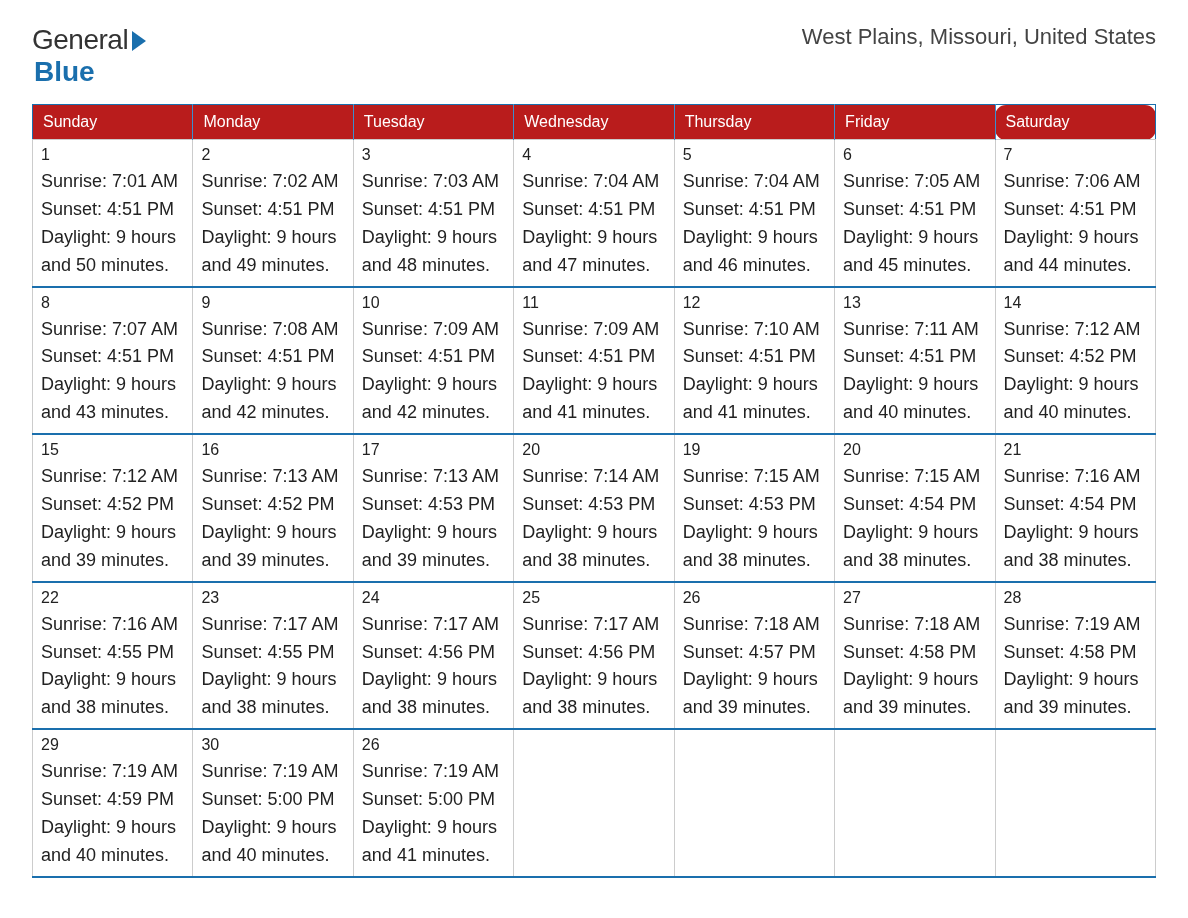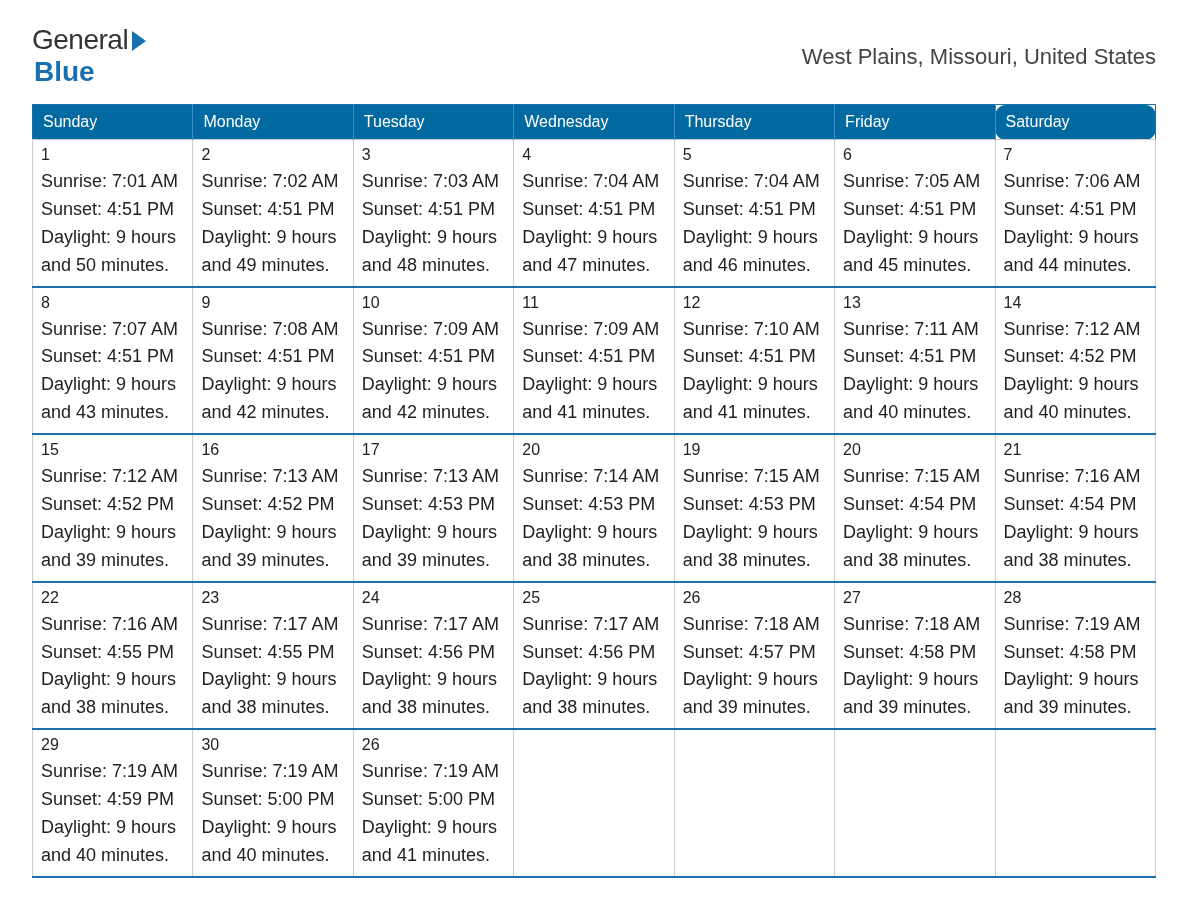--- a/index.html
+++ b/index.html
@@ -51,29 +51,29 @@
     }
     .month-title {
       font-size: 52px;
       font-weight: bold;
       color: #222;
       line-height: 1.1;
     }
     .location-title {
       font-size: 22px;
       color: #444;
-      margin-top: 20px;
+      margin-top: 0;
     }
     .calendar {
       width: 100%;
       border-collapse: collapse;
       border: 1.5px solid #1a6fad;
     }
     .calendar thead tr th {
-      background-color: #0369a1;
+      background-color: #b91c1c;
       color: #fff;
       font-size: 16px;
       font-weight: normal;
       padding: 8px 10px;
       text-align: left;
       border-right: 1px solid #3a8fcf;
     }
     .calendar thead tr th:last-child {
       border-right: none;
       border-radius: 11px;

